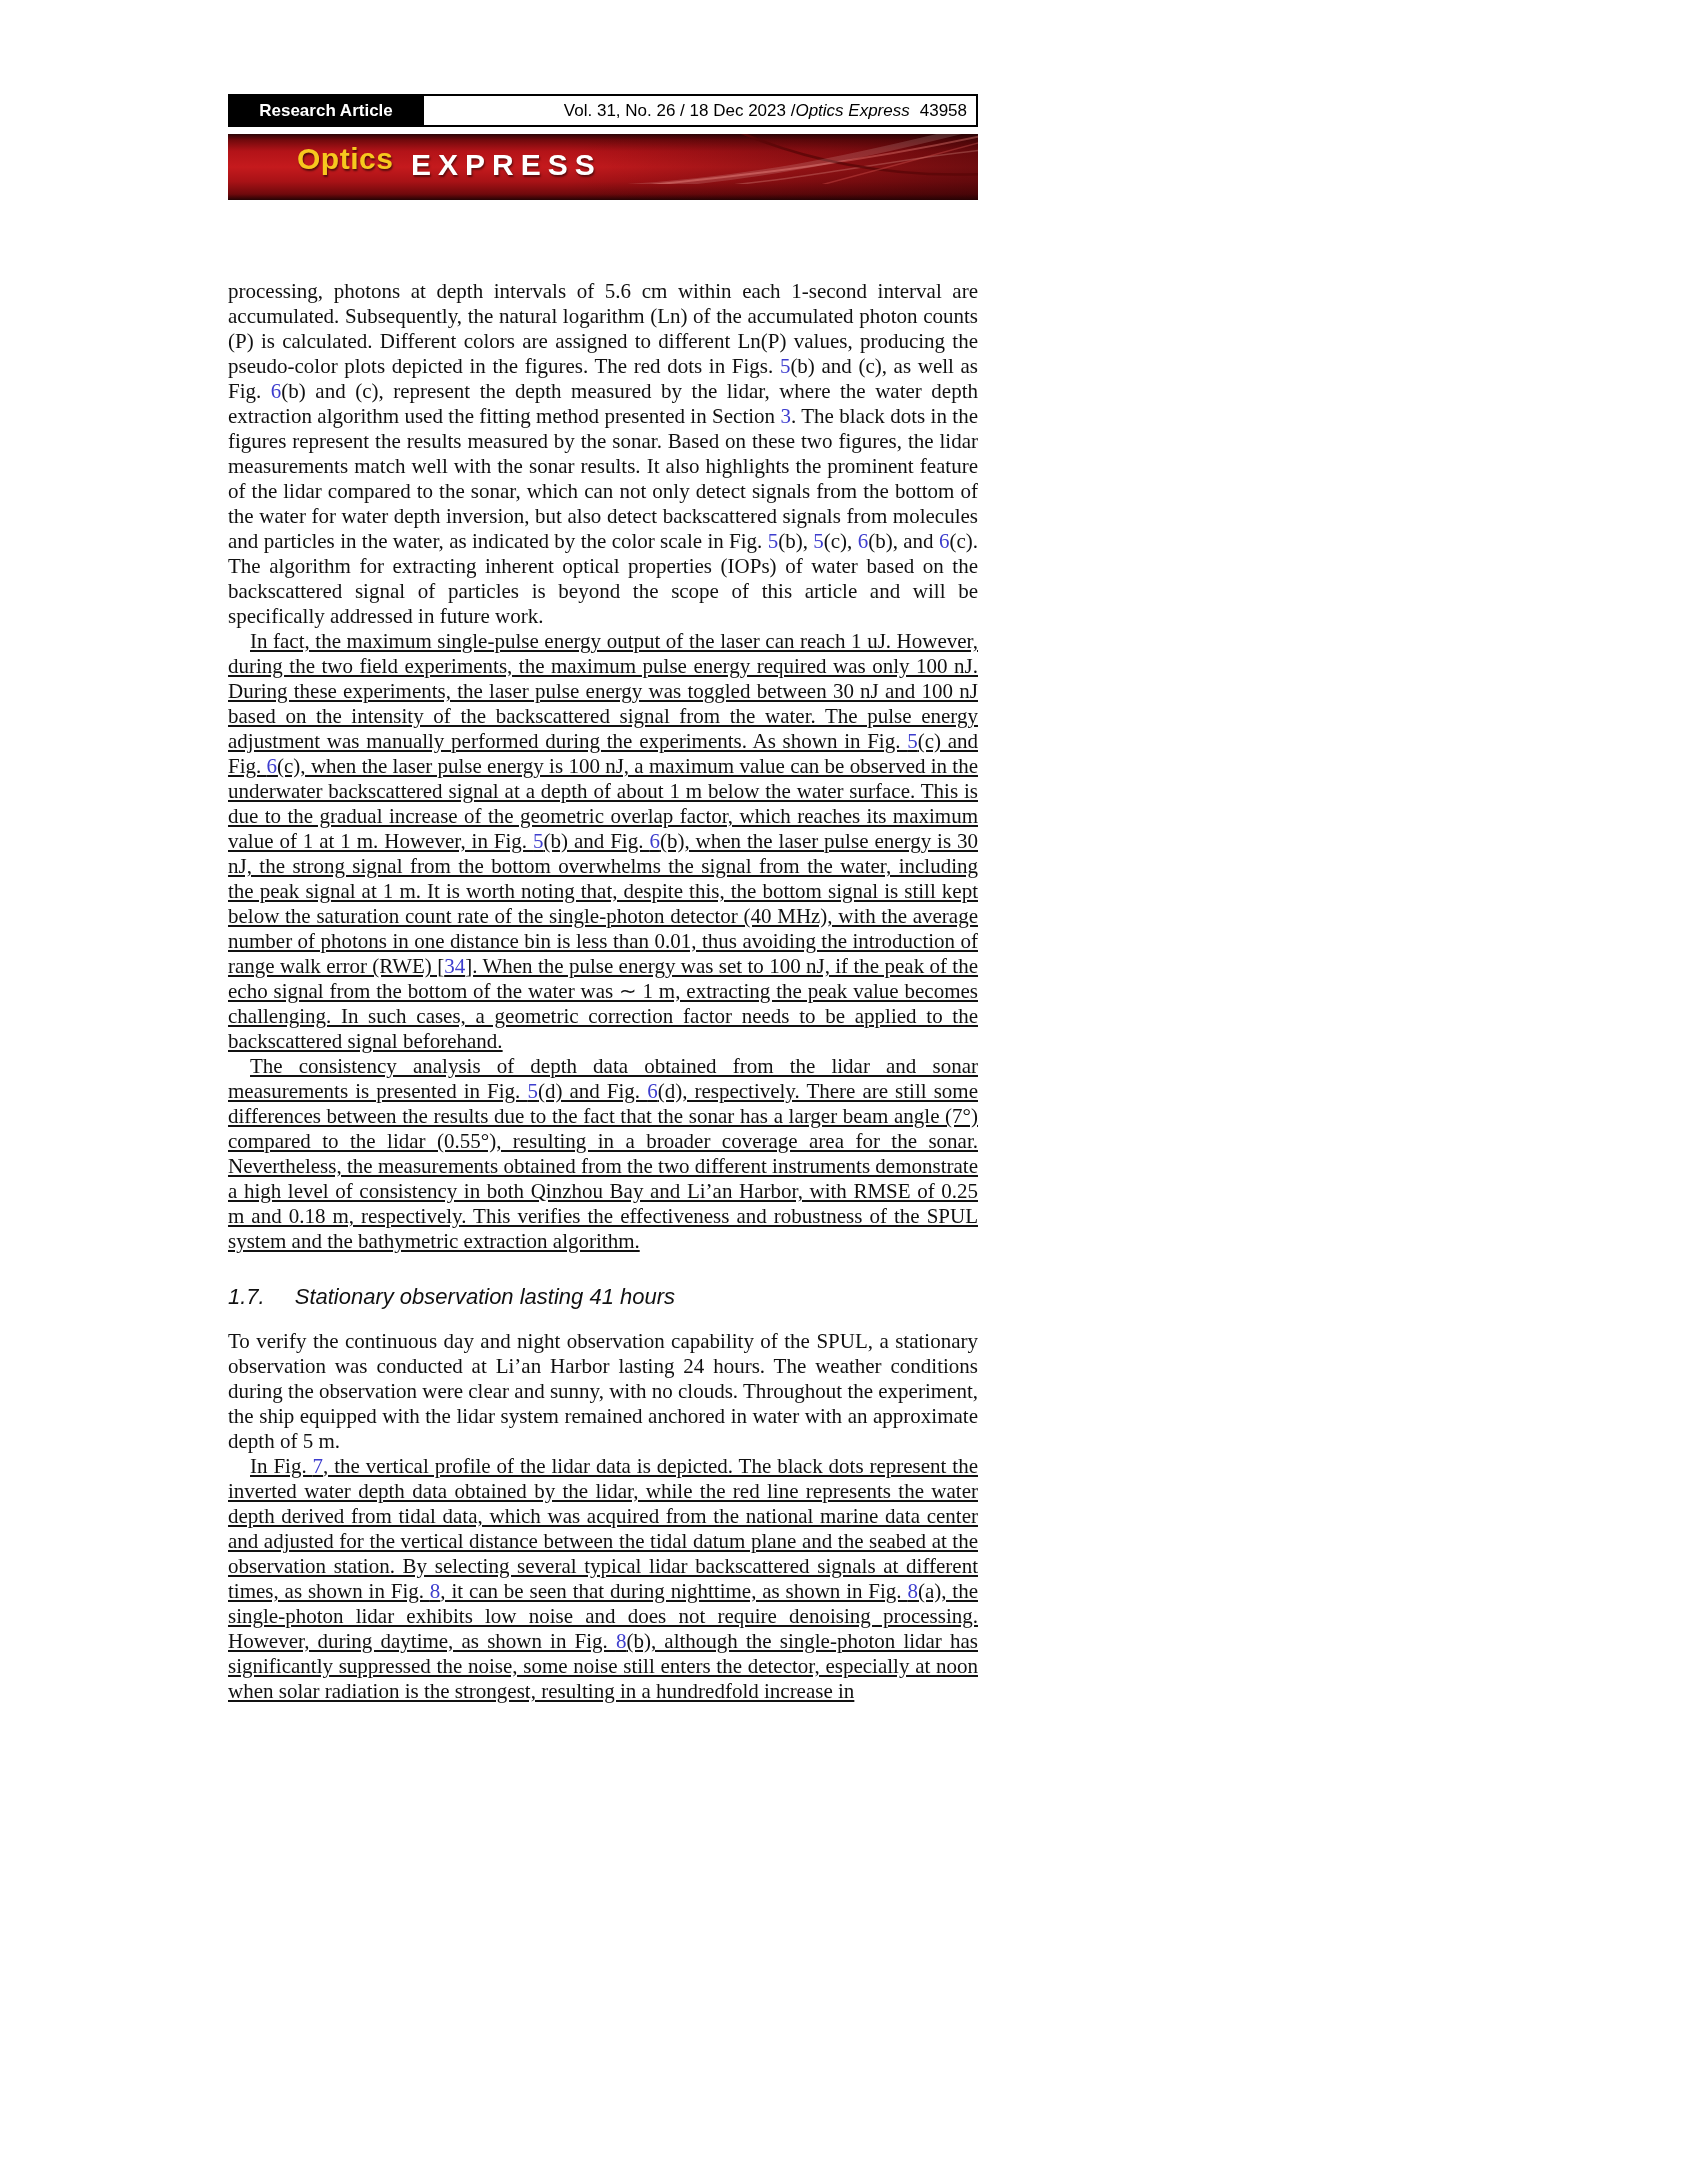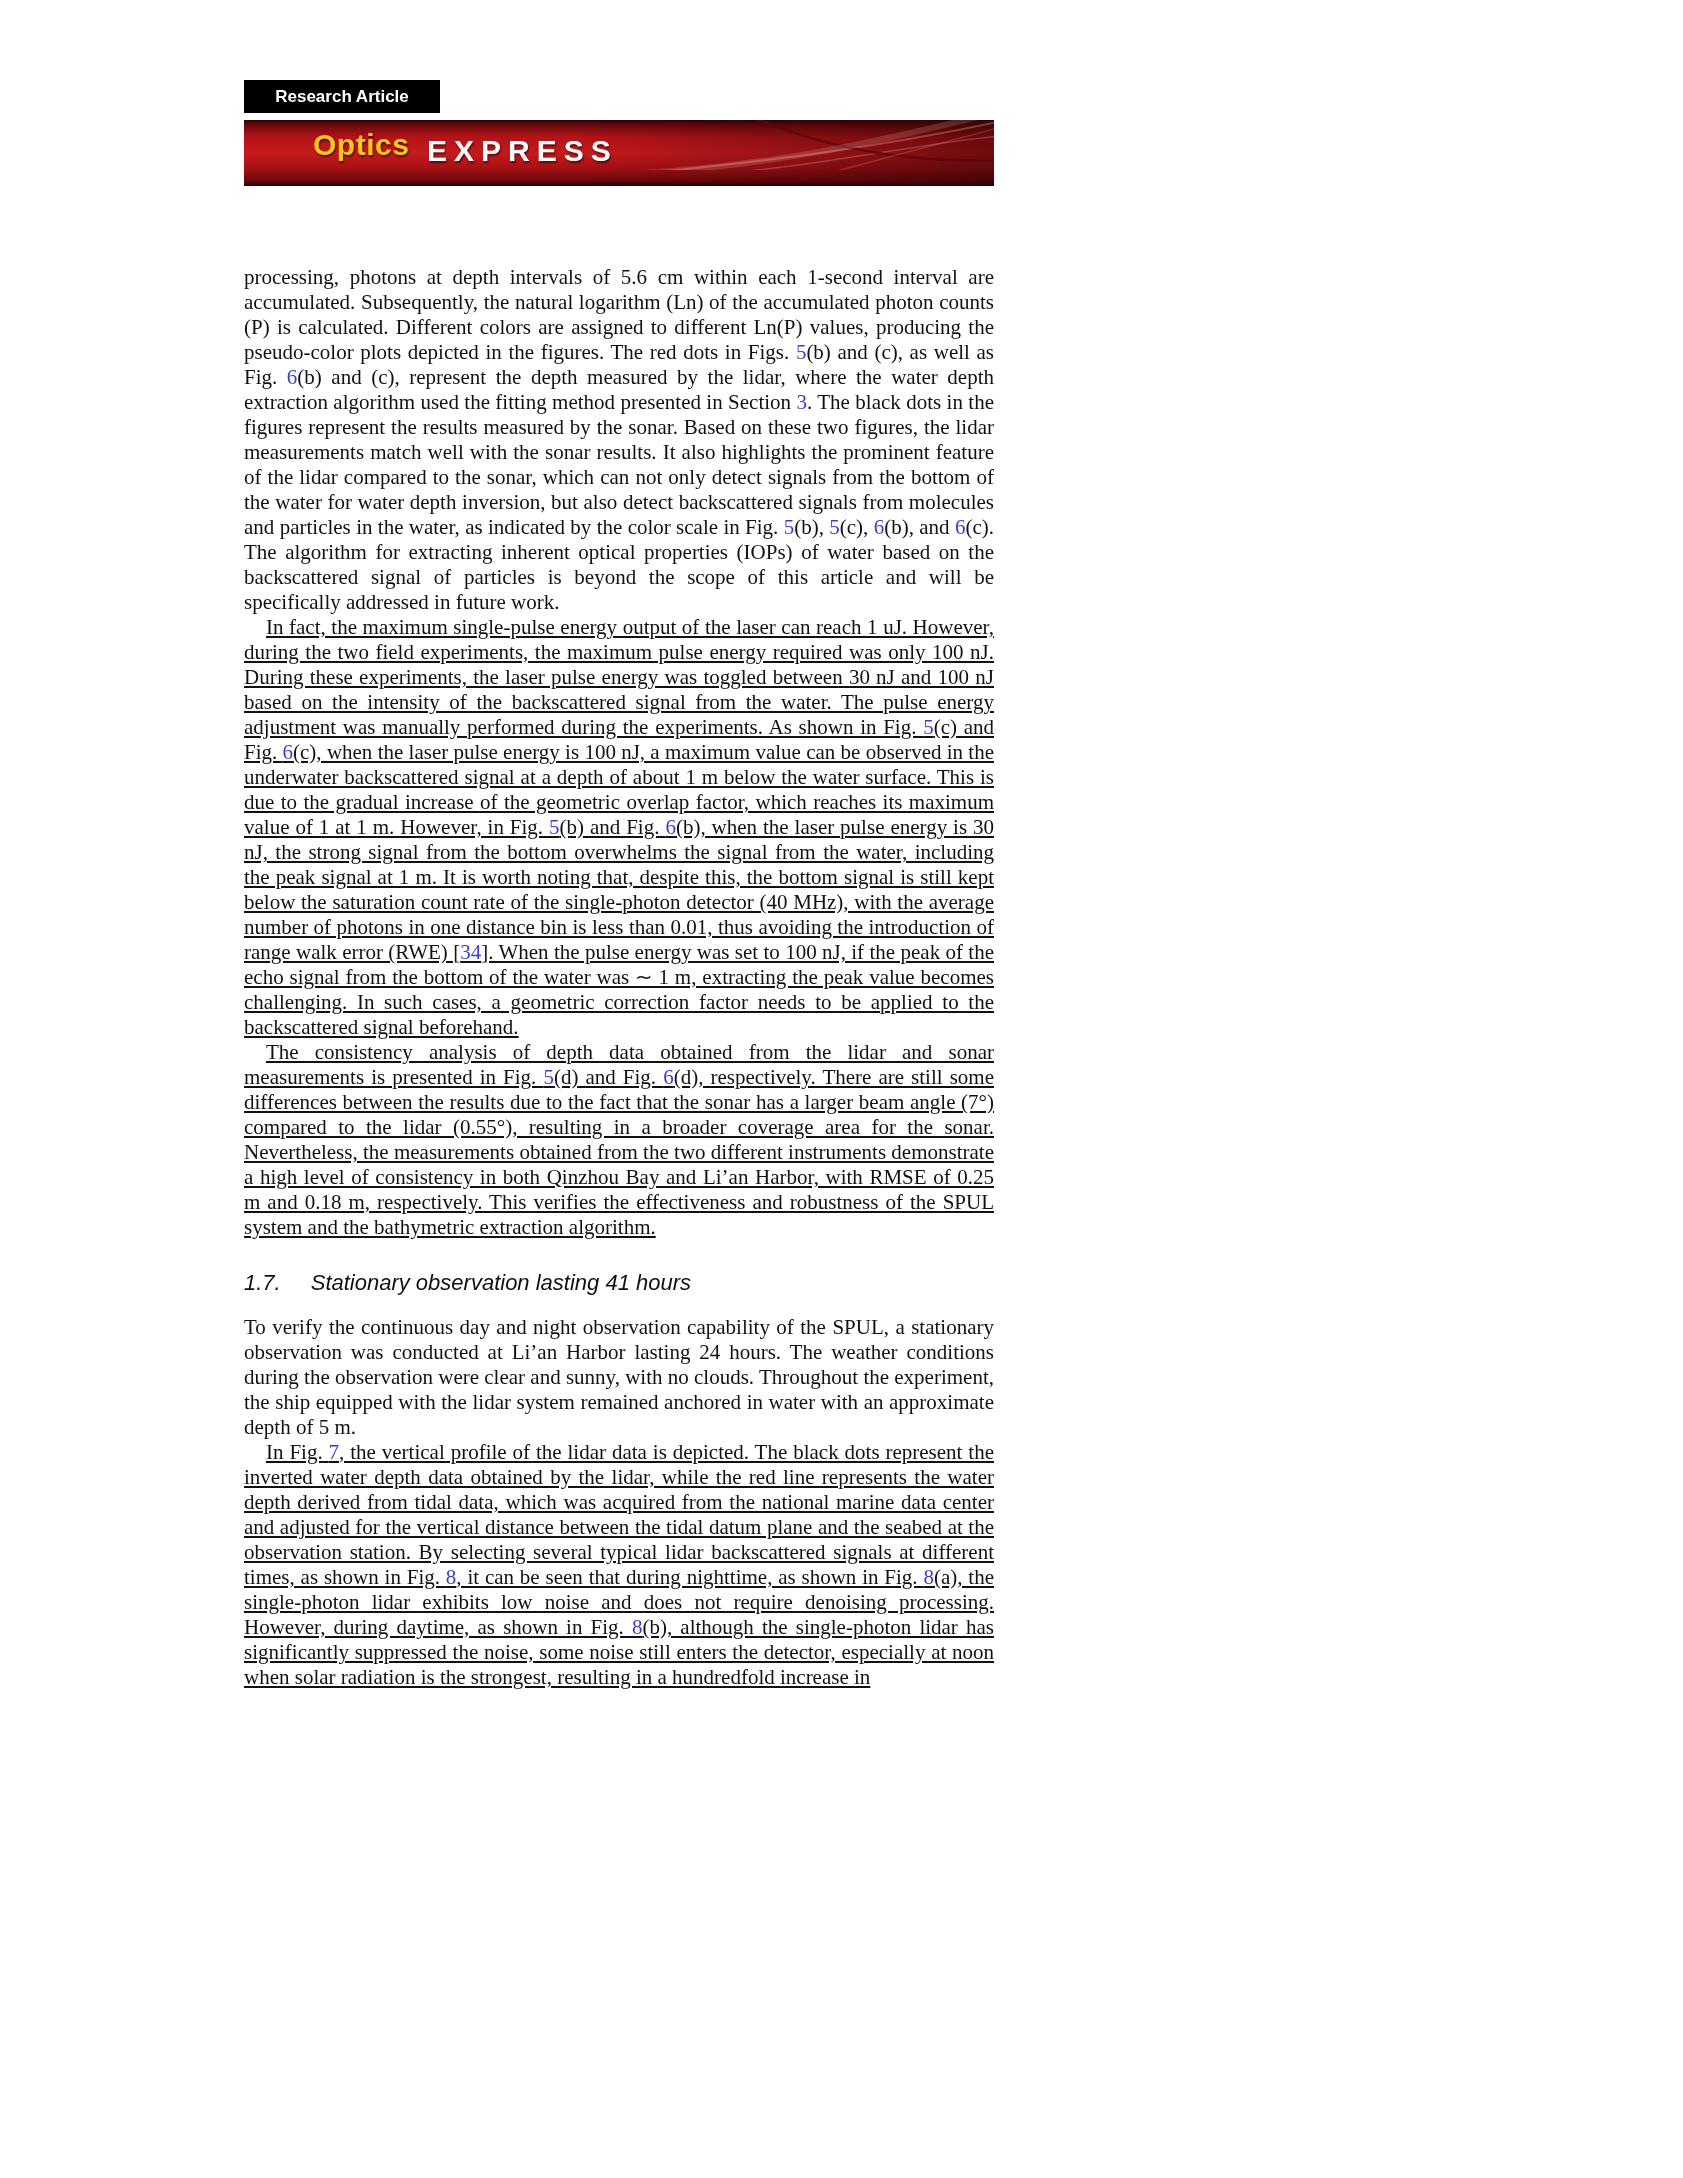--- a/index.html
+++ b/index.html
@@ -1,18 +1,18 @@
 <!DOCTYPE html>
 <html style="--link-blue: #3D3DCE; --logo-yellow: #F7C81E;"><head>
 <meta charset="utf-8">
 <style>
   html,body{margin:0;padding:0;background:#ffffff;}
   .page{position:relative;width:1683px;height:2178px;background:#ffffff;overflow:hidden;
         font-family:"Liberation Serif", serif;color:#111111;}
-  .content{position:absolute;left:228px;top:80px;width:750px;margin-left:16px;}
+  .content{position:absolute;left:228px;top:94px;width:750px;}
 
   
   .header-row{display:flex;width:750px;height:33px;}
   .badge{background:#000000;color:#ffffff;width:196px;display:flex;align-items:center;justify-content:center;
          font-family:"Liberation Sans", sans-serif;font-weight:bold;font-size:17px;}
   .citation{flex:1;border:2px solid #000000;border-left:none;background:#ffffff;display:flex;align-items:center;
             justify-content:flex-end;padding-right:9px;font-family:"Liberation Sans", sans-serif;font-size:17px;color:#000;}
   .citation .jrnl{font-style:italic;margin:0 0 0 0;}
   .citation .pgnum{margin-left:10px;}
 
@@ -40,20 +40,25 @@
 </head>
 <body>
 
 <div class="page">
   <div class="content">
 
     <div class="header-row">
       <div class="badge">
         <span>Research Article</span>
       </div>
+      <div class="citation">
+        <span>Vol. 31, No. 26 / 18 Dec 2023 / </span>
+        <span class="jrnl">Optics Express</span>
+        <span class="pgnum">43958</span>
+      </div>
     </div>
 
     <div class="banner">
       <svg viewBox="0 0 420 50" preserveAspectRatio="none">
         <path d="M60,54 C200,40 300,28 424,2" stroke="rgba(255,150,140,0.35)" stroke-width="2" fill="none"></path>
         <path d="M120,56 C260,44 330,26 424,16" stroke="rgba(255,190,180,0.25)" stroke-width="1.5" fill="none"></path>
         <path d="M170,-6 C240,26 330,44 424,40" stroke="rgba(90,6,8,0.8)" stroke-width="2.5" fill="none"></path>
         <path d="M20,55 C200,50 340,12 424,-8" stroke="rgba(255,225,215,0.16)" stroke-width="6" fill="none"></path>
         <path d="M250,54 C320,36 380,20 424,8" stroke="rgba(255,120,110,0.28)" stroke-width="1.5" fill="none"></path>
       </svg>

